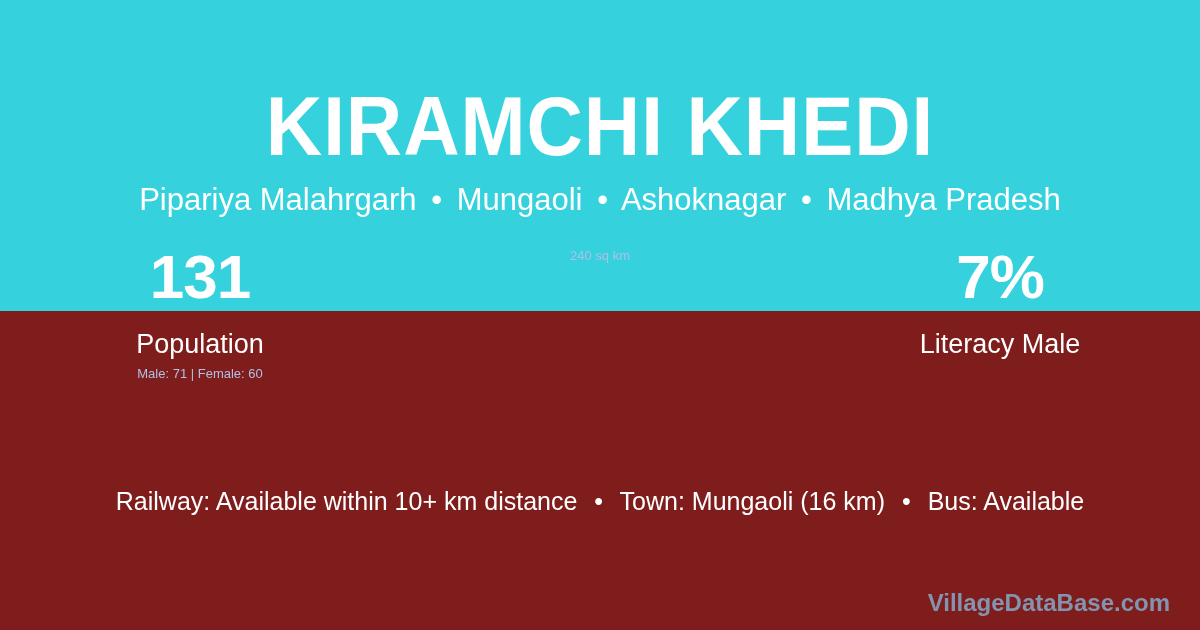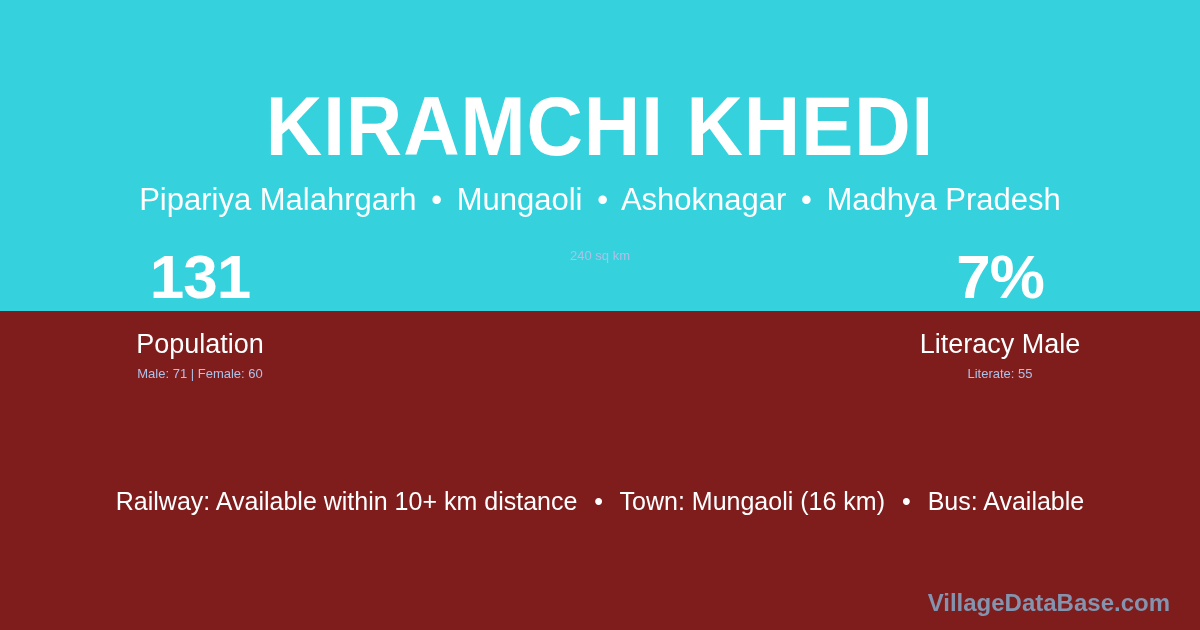--- a/index.html
+++ b/index.html
@@ -159,21 +159,20 @@
       <div class="stat-sub">Male: 71 | Female: 60</div>
     </div>
 
     <div class="stat-col">
       <div class="stat-sub">240 sq km</div>
     </div>
 
     <div class="stat-col">
       <div class="stat-value">7%</div>
       <div class="stat-label">Literacy Male</div>
-      <div class="stat-sub">Literate: 55</div>
     </div>
 
   </div>
 
   <div id="facilities">
     <span>Railway: Available within 10+ km distance</span>
     <span class="sep">•</span>
     <span>Town: Mungaoli (16 km)</span>
     <span class="sep">•</span>
     <span>Bus: Available</span>

